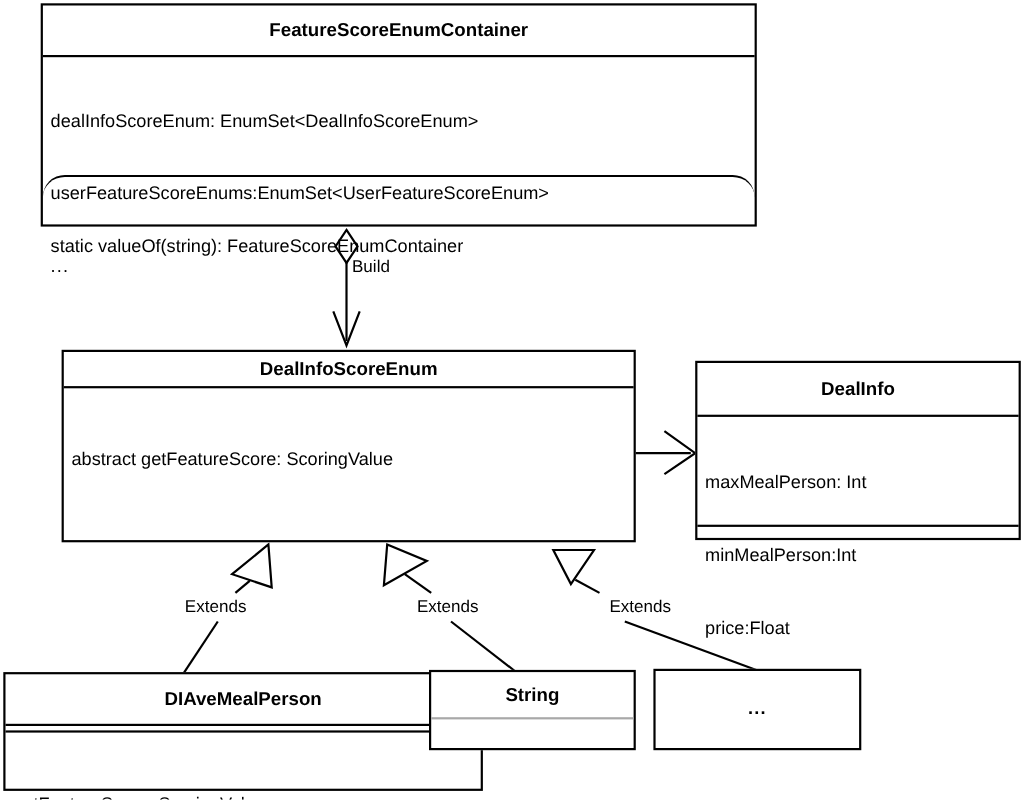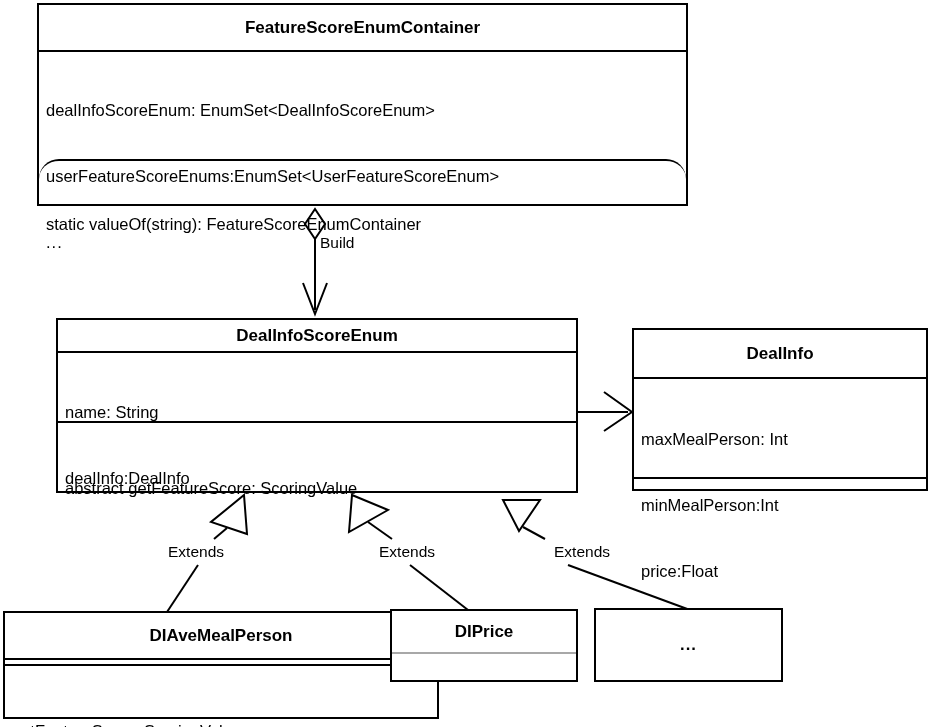--- a/index.html
+++ b/index.html
@@ -140,24 +140,20 @@
       <span class="attr-line">userFeatureScoreEnums:EnumSet&lt;UserFeatureScoreEnum&gt;</span>
       <span class="attr-line" style="letter-spacing:1px;">...</span>
     </div>
     <div class="uml-compartment" style="height:45px; padding-top:9px;border-radius:20px;">
       <span class="attr-line">static valueOf(string): FeatureScoreEnumContainer</span>
     </div>
   </div>
 
   <div class="uml-class" style="left:56px; top:318px; width:522px; height:175px;">
     <div class="uml-name" style="height:31px;">DealInfoScoreEnum</div>
-    <div class="uml-compartment" style="height:70px; padding-top:5px;">
-      <span class="attr-line">name: String</span>
-      <span class="attr-line">dealInfo:DealInfo</span>
-    </div>
     <div class="uml-compartment" style="height:53px; padding-top:11px;">
       <span class="attr-line">abstract getFeatureScore: ScoringValue</span>
     </div>
   </div>
 
   <div class="uml-class" style="left:632px; top:328px; width:296px; height:163px;">
     <div class="uml-name" style="height:47px;">DealInfo</div>
     <div class="uml-compartment" style="height:100px; padding-top:6px;">
       <span class="attr-line">maxMealPerson: Int</span>
       <span class="attr-line">minMealPerson:Int</span>
@@ -168,21 +164,21 @@
 
   <div class="uml-class" style="left:3px; top:611px; width:436px; height:108px;">
     <div class="uml-name" style="height:45px;">DIAveMealPerson</div>
     <div class="uml-compartment empty" style="height:6px;"></div>
     <div class="uml-compartment" style="height:53px; padding-top:11px;">
       <span class="attr-line">getFeatureScore: ScoringValue</span>
     </div>
   </div>
 
   <div class="uml-class" style="left:390px; top:609px; width:188px; height:73px;">
-    <div class="uml-name" style="height:41px;">DIPrice</div>
+    <div class="uml-name" style="height:41px;">String</div>
     <div class="uml-compartment thin-rule empty" style="height:28px;"></div>
   </div>
 
   <div class="uml-class" style="left:594px; top:608px; width:189px; height:74px;">
     <div class="uml-name" style="height:0px; border:none;"></div>
     <div class="uml-compartment center" style="height:70px; border-top:none; letter-spacing:1px; font-weight:bold;">...</div>
   </div>
 
 </div>
 

